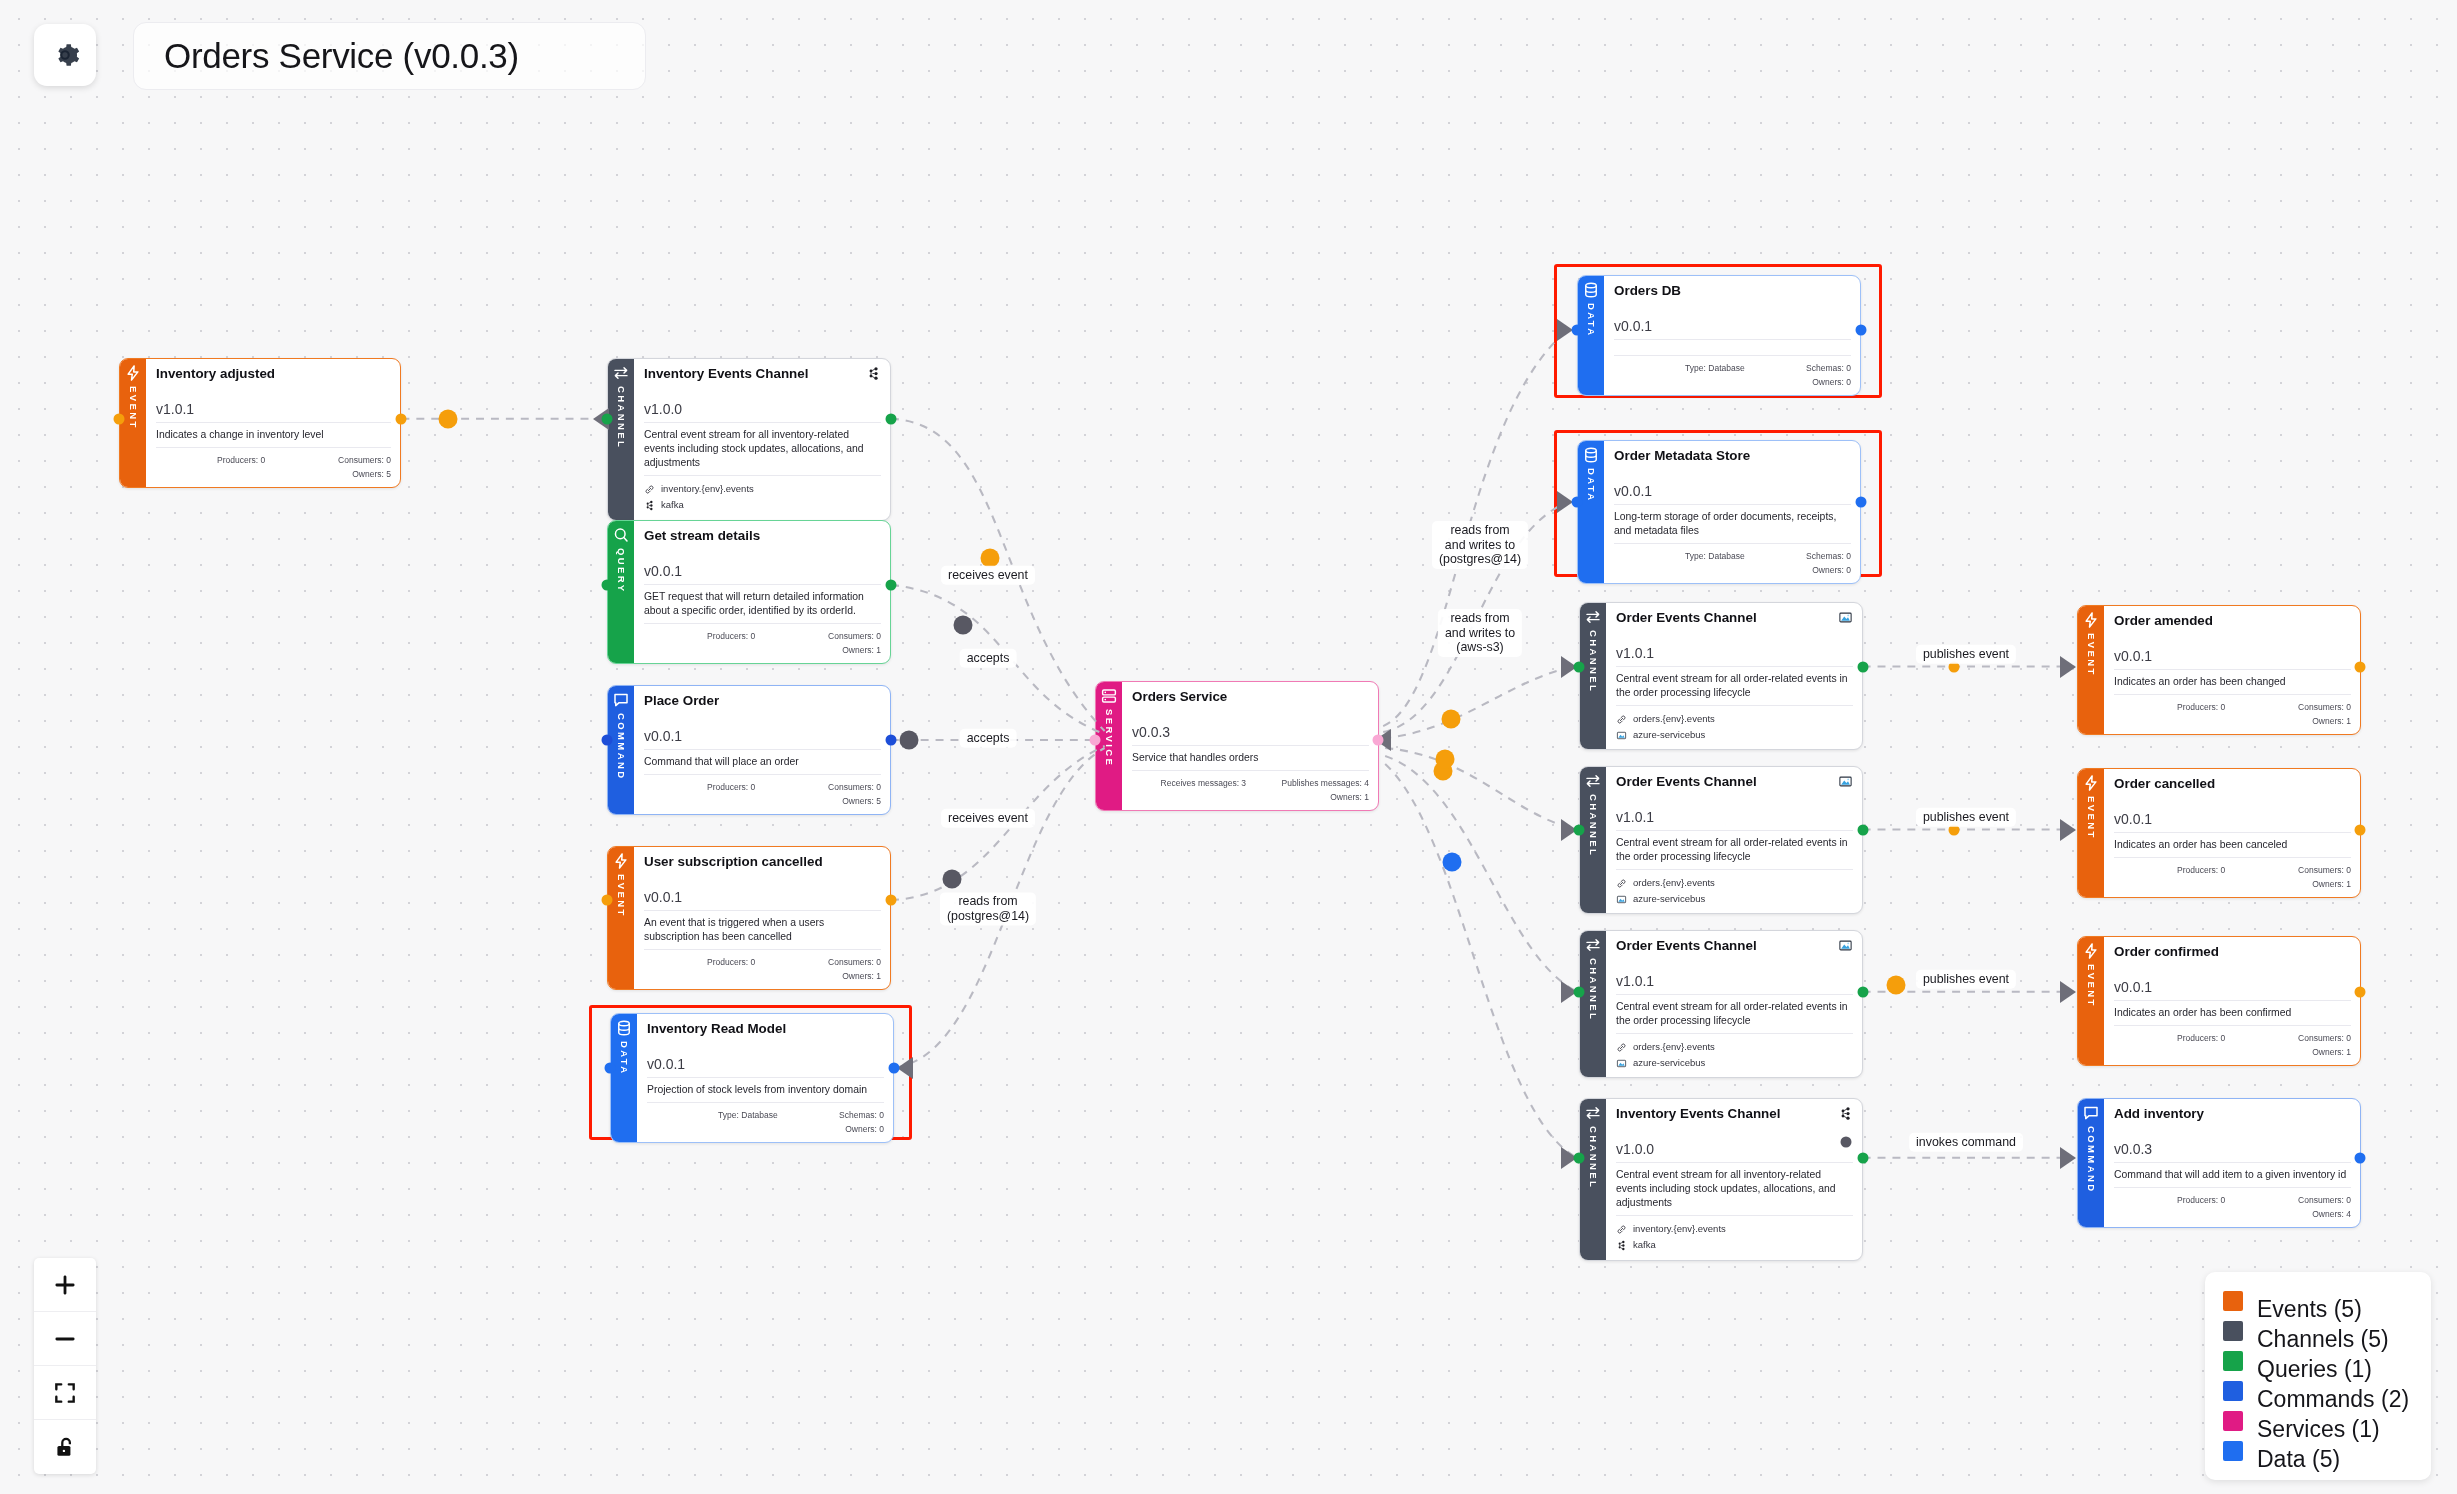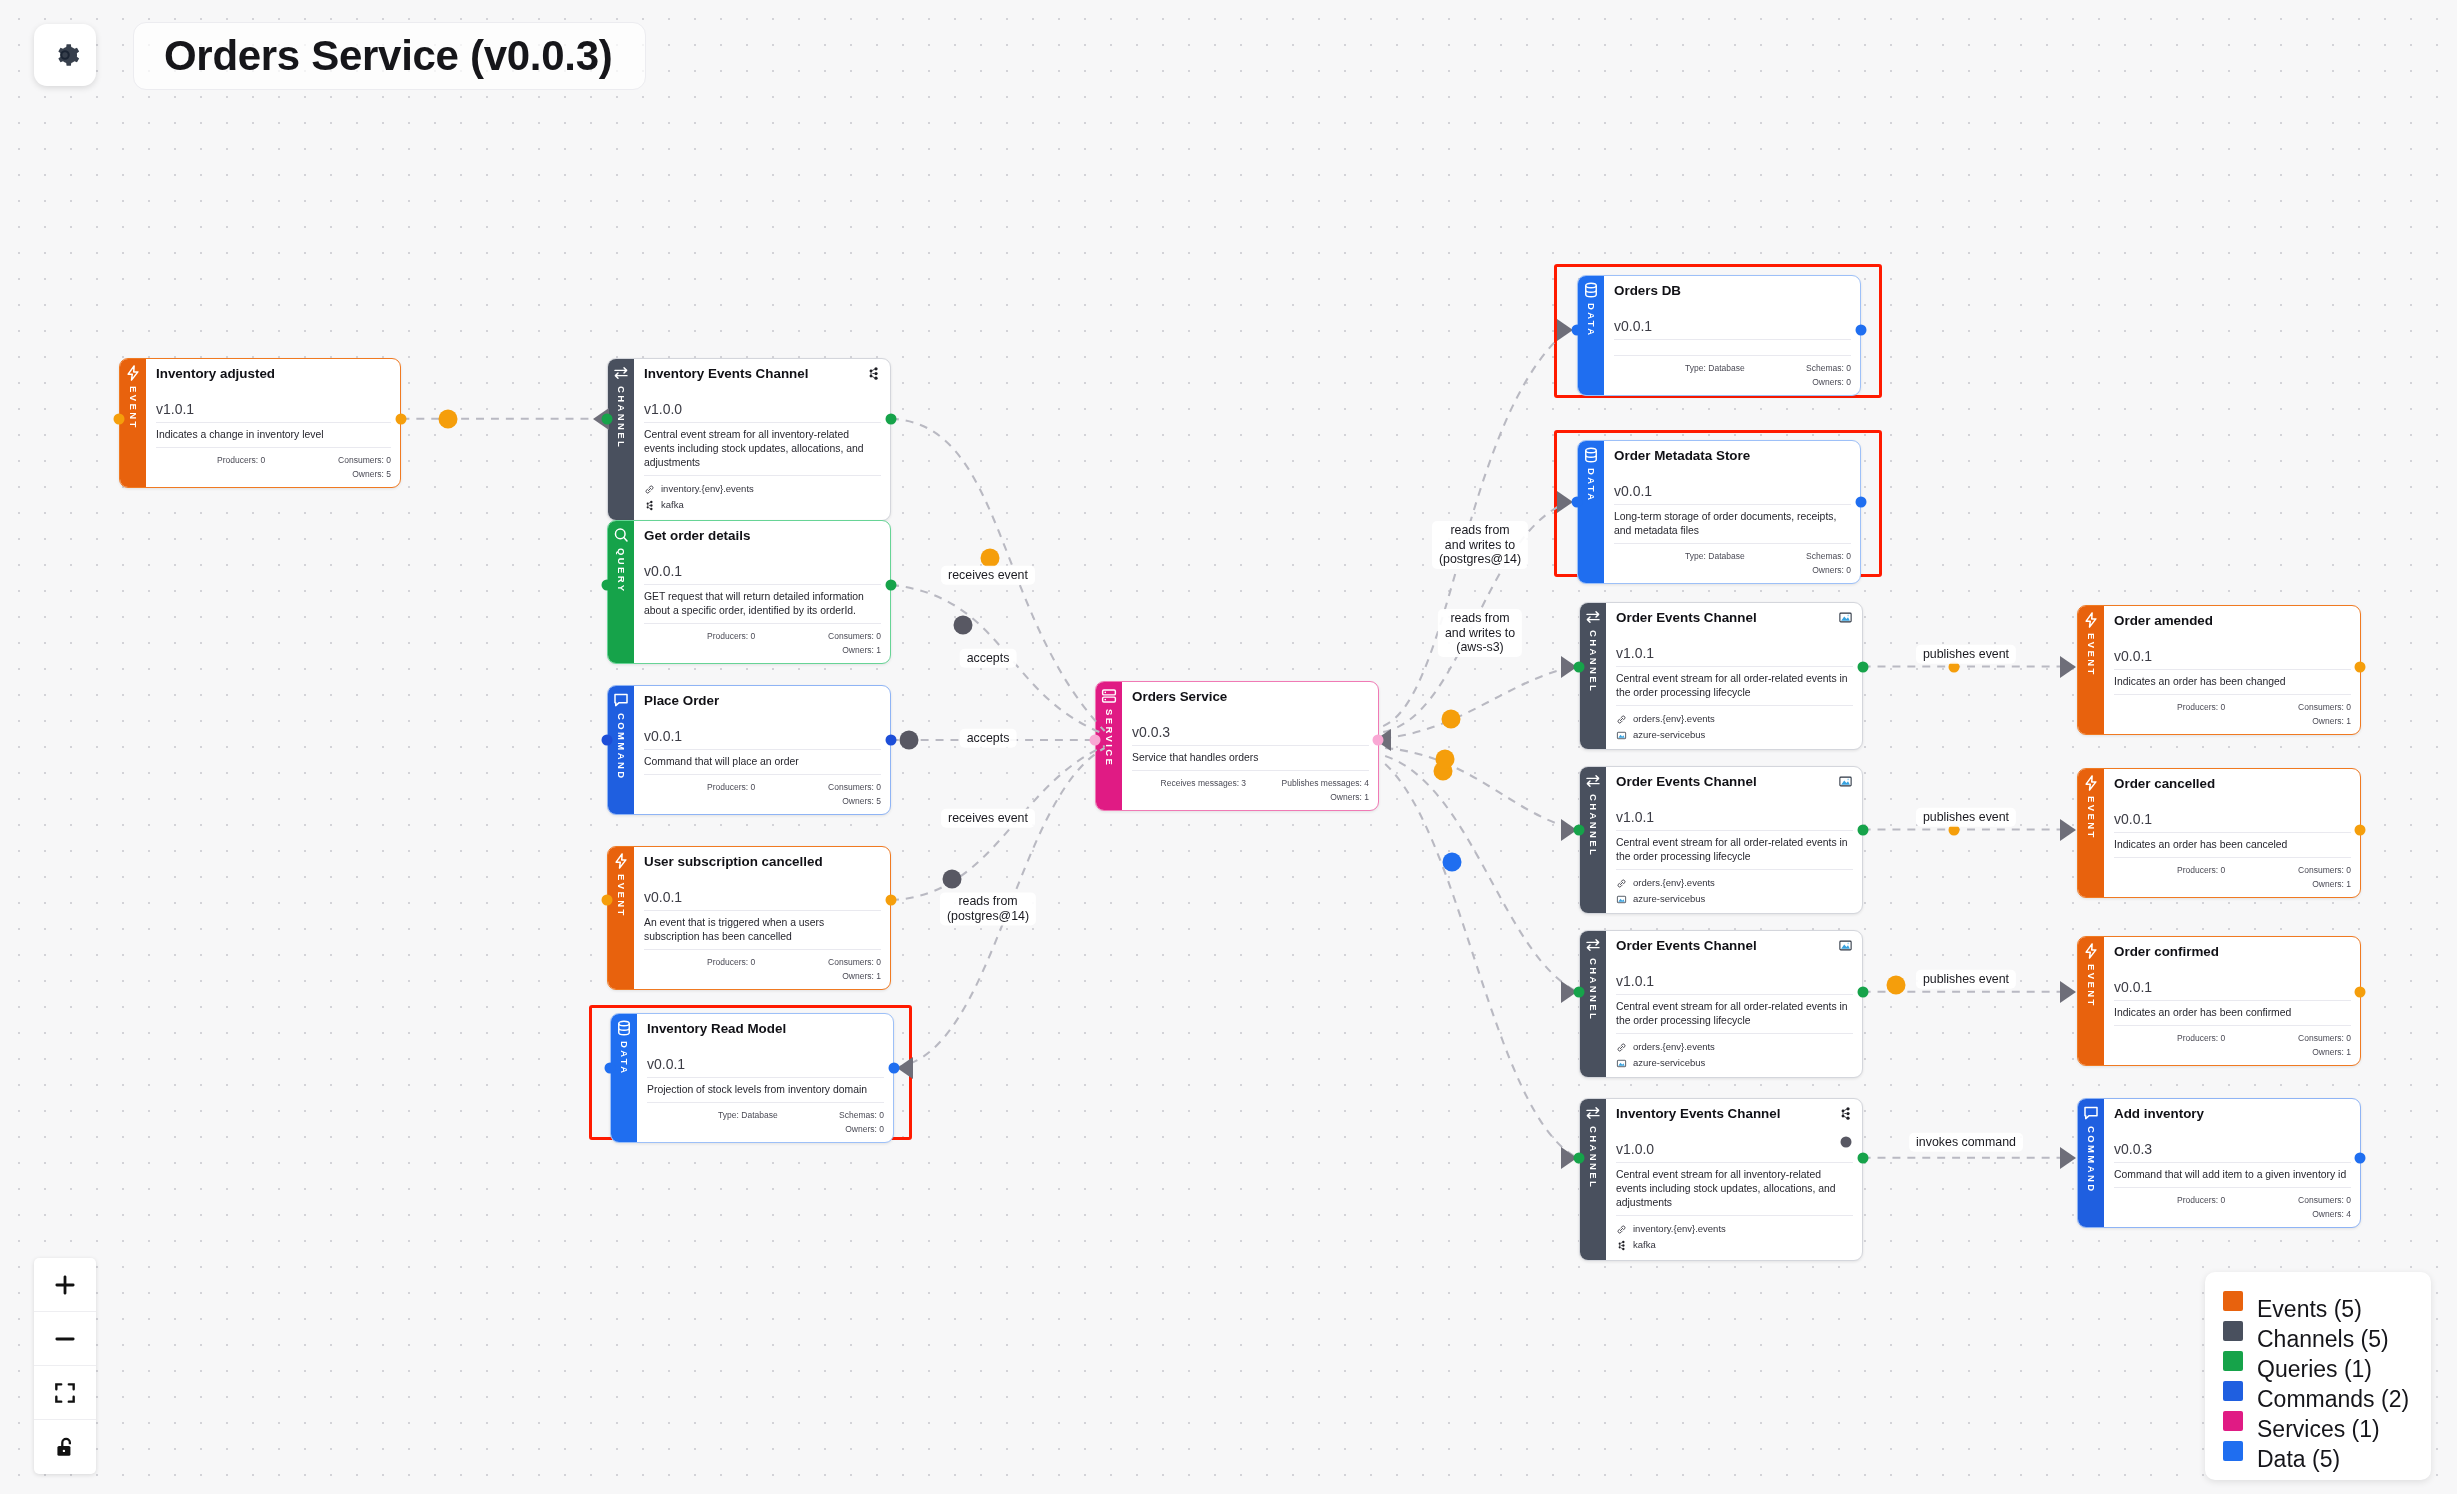--- a/index.html
+++ b/index.html
@@ -25,21 +25,21 @@
     display: flex; align-items: center; justify-content: center;
     cursor: pointer;
   }
   .title-box {
     position: absolute; left: 133px; top: 22px;
     width: 513px; height: 68px; border-radius: 13px;
     background: rgba(255,255,255,.72);
     border: 1px solid #ececf0;
     display: flex; align-items: center; padding-left: 30px;
   }
-  .title-box span { font-size: 42px; font-weight: 700; color: #16161a; letter-spacing: -0.3px; }
+  .title-box span { font-size: 35px; font-weight: 400; color: #16161a; letter-spacing: -0.3px; }
 
   .search-box {
     position: absolute; left: 1650px; top: 22px;
     width: 766px; height: 68px; border-radius: 13px;
     background: #fff; border: 1px solid #d8d8de;
     display: flex; align-items: center; padding-left: 22px;
   }
   .search-box input {
     border: 0; outline: 0; width: 100%; background: transparent;
     font-family: "Liberation Sans", sans-serif;
@@ -320,21 +320,21 @@
   <div class="node t-query" style="left:607px; top:520px; width:284px;">
     <div class="stripe">
       <svg class="sicon" viewBox="0 0 24 24">
         <circle cx="11" cy="10.5" r="6.4" fill="none" stroke="#fff" stroke-width="2"></circle>
         <path stroke="#fff" stroke-width="2" stroke-linecap="round" d="M15.8 15.4 L20 20"></path>
       </svg>
       <div class="slabel">QUERY</div>
     </div>
     <div class="body">
       <div class="nhead">
-          <div class="ntitle">Get order details</div>
+          <div class="ntitle">Get stream details</div>
         </div>
       <div class="nver">v0.0.1</div>
       <div class="ndesc">GET request that will return detailed information about a specific order, identified by its orderId.</div>
       <div class="nmeta">
         <div class="row">
             <span class="c1">Producers: 0</span>
             <span>Consumers: 0</span>
           </div>
         <div class="row">
             <span>Owners: 1</span>

